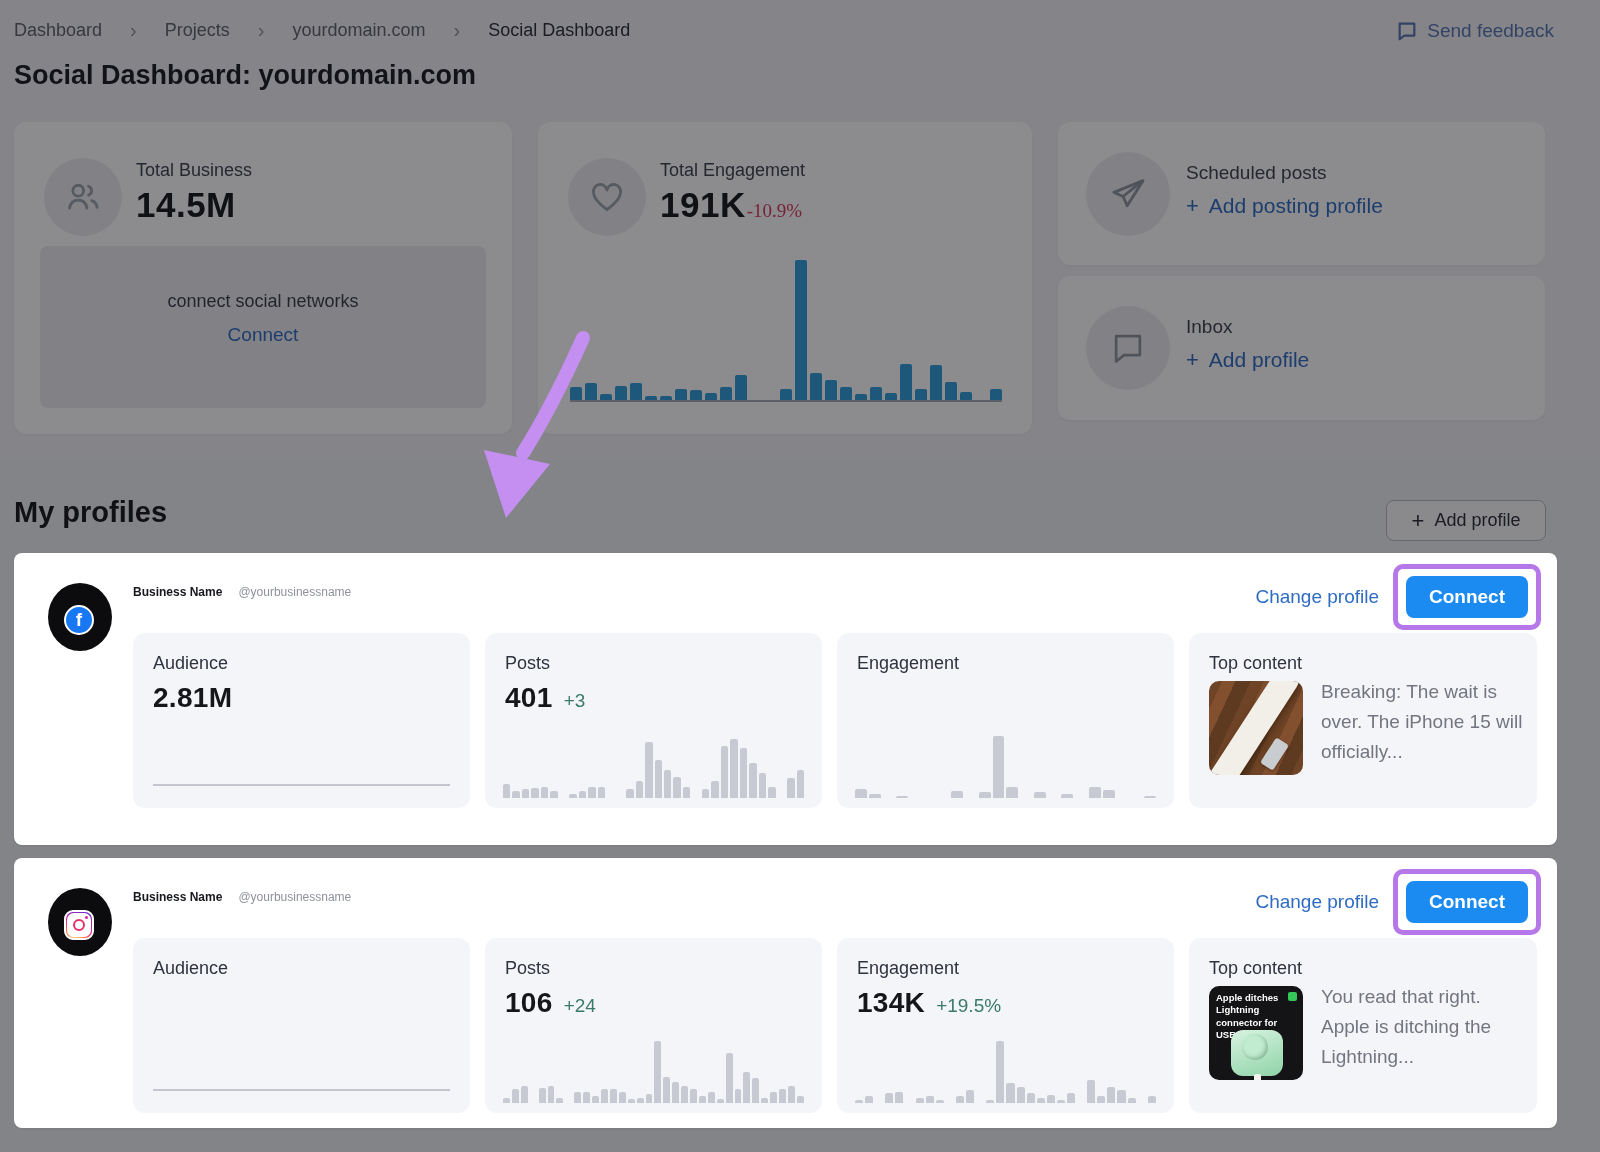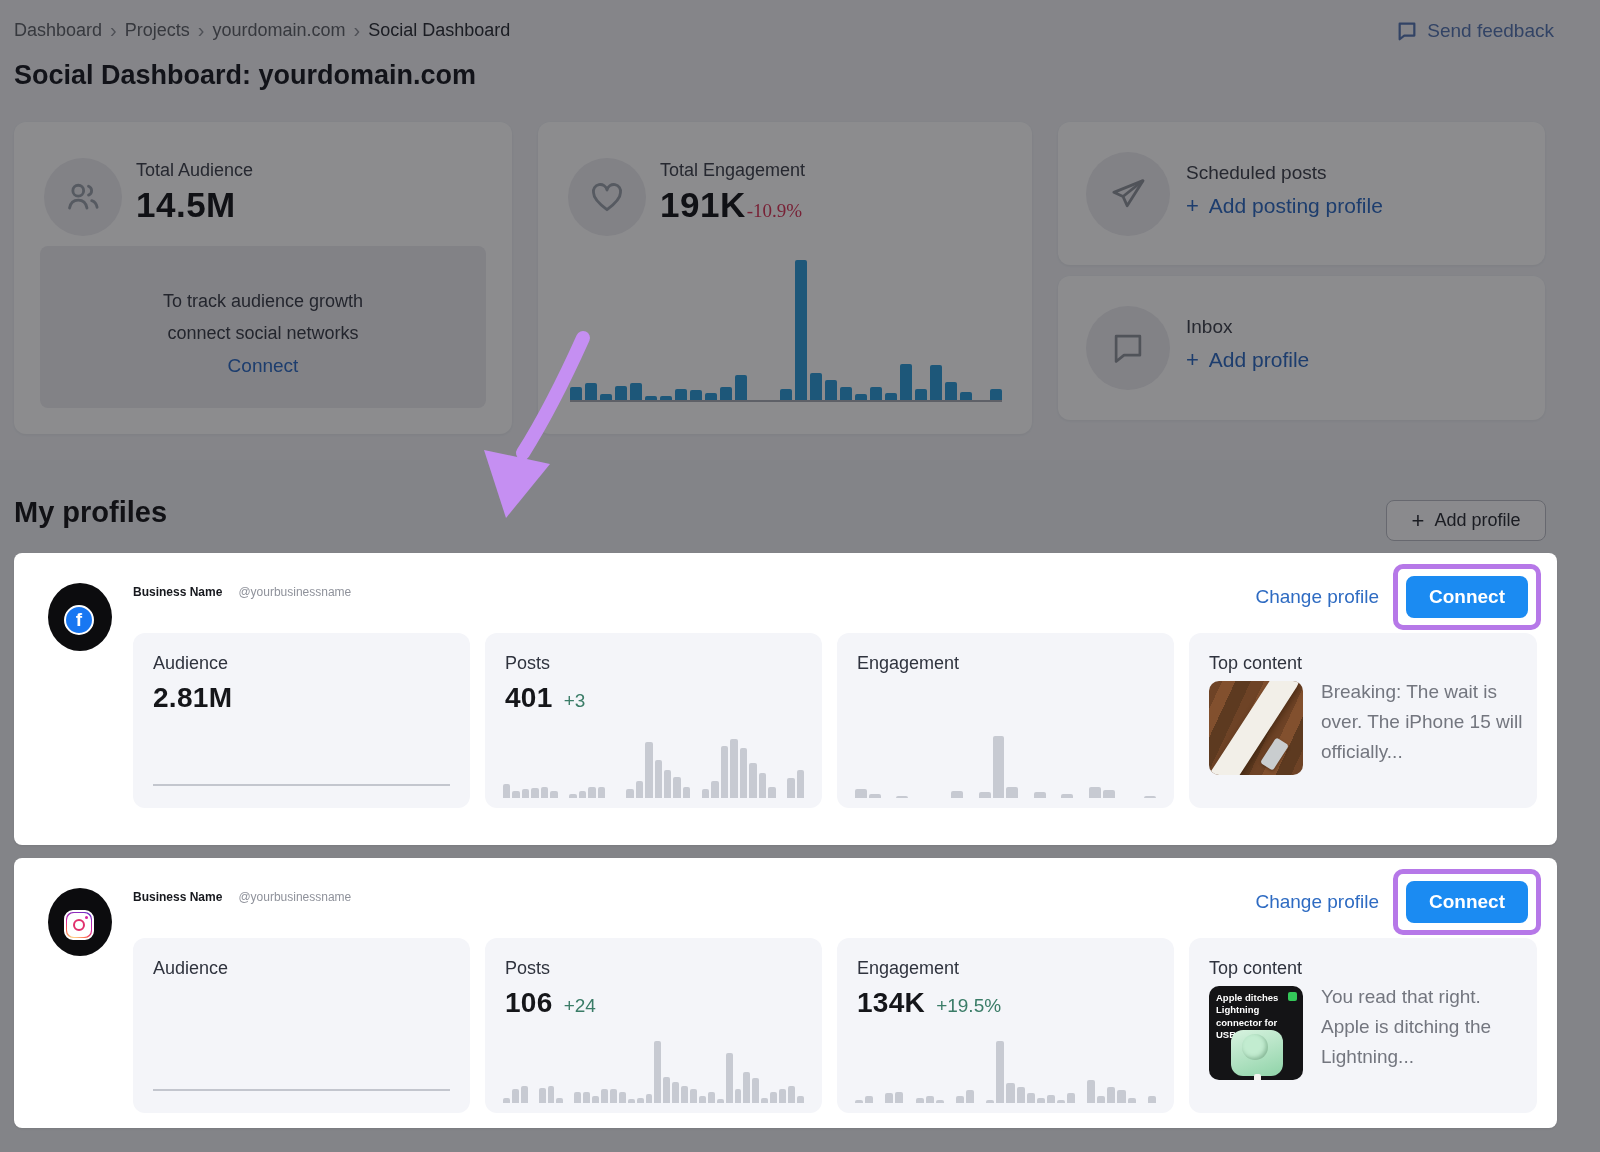--- a/index.html
+++ b/index.html
@@ -6,21 +6,21 @@
   html,body { width:1600px; height:1152px; overflow:hidden; }
   body { font-family:"Liberation Sans", sans-serif; background:#f1f2f6; position:relative; color:#17181c; }
 
   
   .abs { position:absolute; }
   .card { background:#ffffff; border-radius:12px; box-shadow:0 1px 3px rgba(25,28,40,.06); }
   .icon-circle { background:#ececf0; border-radius:50%; display:flex; align-items:center; justify-content:center; }
   .link { color:#2e6bc2; text-decoration:none; cursor:pointer; }
 
   
-  .breadcrumb { left:14px; top:20px; font-size:18px; color:#5f6269; display:flex; align-items:center; gap:8px; }
+  .breadcrumb { left:14px; top:20px; font-size:18px; color:#5f6269; display:flex; align-items:center; gap:28px; }
   .crumb { cursor:pointer; }
   .crumb.current { color:#2b2e36; }
   .chev { color:#8b8e95; font-size:20px; line-height:1; transform:translateY(-1px); }
   .send-feedback { right:46px; top:20px; font-size:19px; color:#5575b1; display:flex; align-items:center; gap:9px; cursor:pointer; }
   .page-title { left:14px; top:60px; font-size:27px; font-weight:bold; color:#191b22; }
 
   
   #card-audience { left:14px; top:122px; width:498px; height:312px; }
   #card-engagement { left:538px; top:122px; width:494px; height:312px; }
   #card-scheduled { left:1058px; top:122px; width:487px; height:143px; }
@@ -144,24 +144,23 @@
 
 <section class="abs card" id="card-audience">
   <div class="abs icon-circle sum-icon">
     <svg class="oicon" width="38" height="38" viewBox="0 0 24 24" fill="none" stroke="#9aa0ab" stroke-width="1.8" stroke-linecap="round">
       <circle cx="9" cy="8" r="3.4"></circle>
         <path d="M3.5 19c.6-3.4 2.8-5 5.5-5s4.9 1.6 5.5 5"></path>
       <path d="M15.5 5.2a3 3 0 0 1 0 5.6"></path>
         <path d="M17.5 14.3c1.9.6 3 2 3.4 4.2"></path>
     </svg>
   </div>
-  <div class="abs sum-label">Total Audience</div>
+  <div class="abs sum-label">Total Business</div>
   <div class="abs sum-value">14.5M</div>
   <div class="abs audience-helper">
-    <div>To track audience growth</div>
     <div>connect social networks</div>
     <a class="link">Connect</a>
   </div>
 </section>
 
 <section class="abs card" id="card-engagement">
   <div class="abs icon-circle sum-icon">
     <svg class="oicon" width="38" height="38" viewBox="0 0 24 24" fill="none" stroke="#9aa0ab" stroke-width="1.8" stroke-linejoin="round">
       <path d="M12 20 C6 15.5 3.5 12.5 3.5 9.3 A4.3 4.3 0 0 1 12 7.6 A4.3 4.3 0 0 1 20.5 9.3 C20.5 12.5 18 15.5 12 20 Z"></path>
     </svg>

